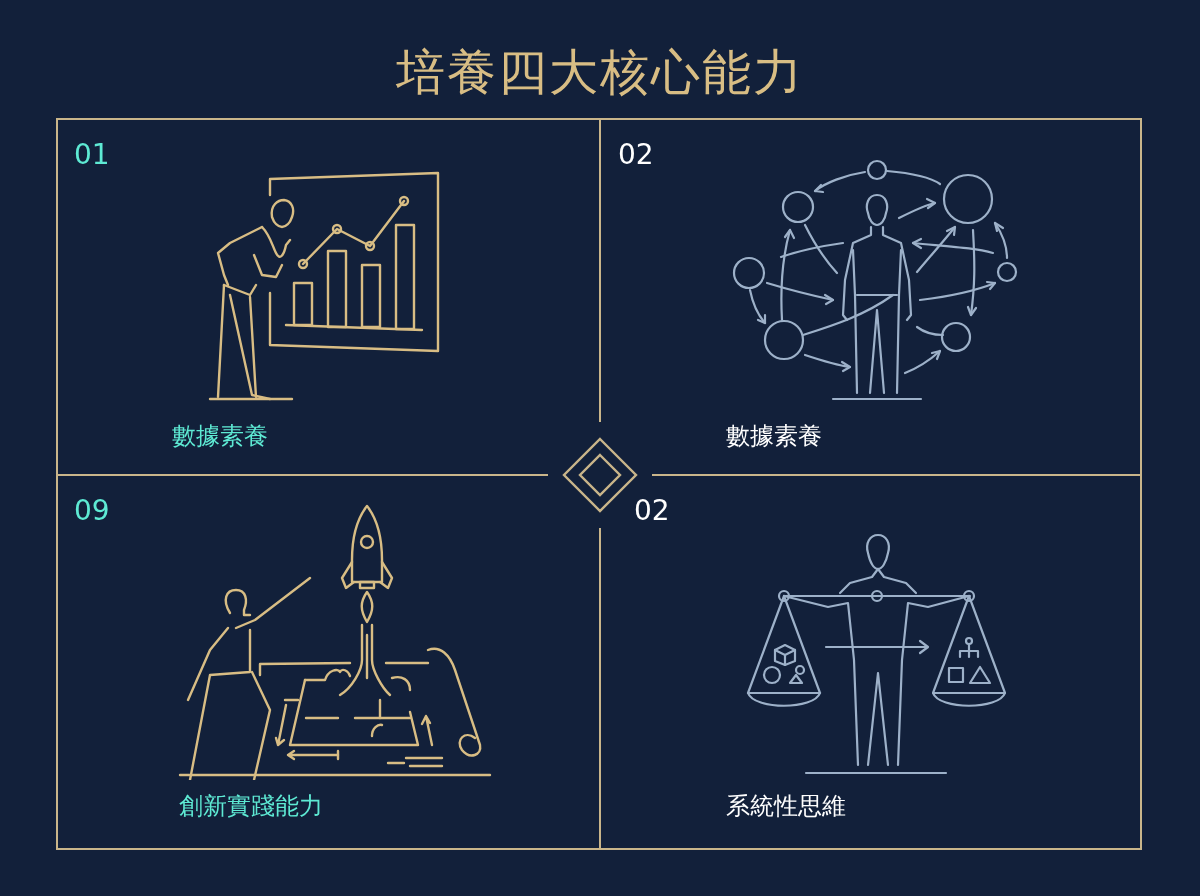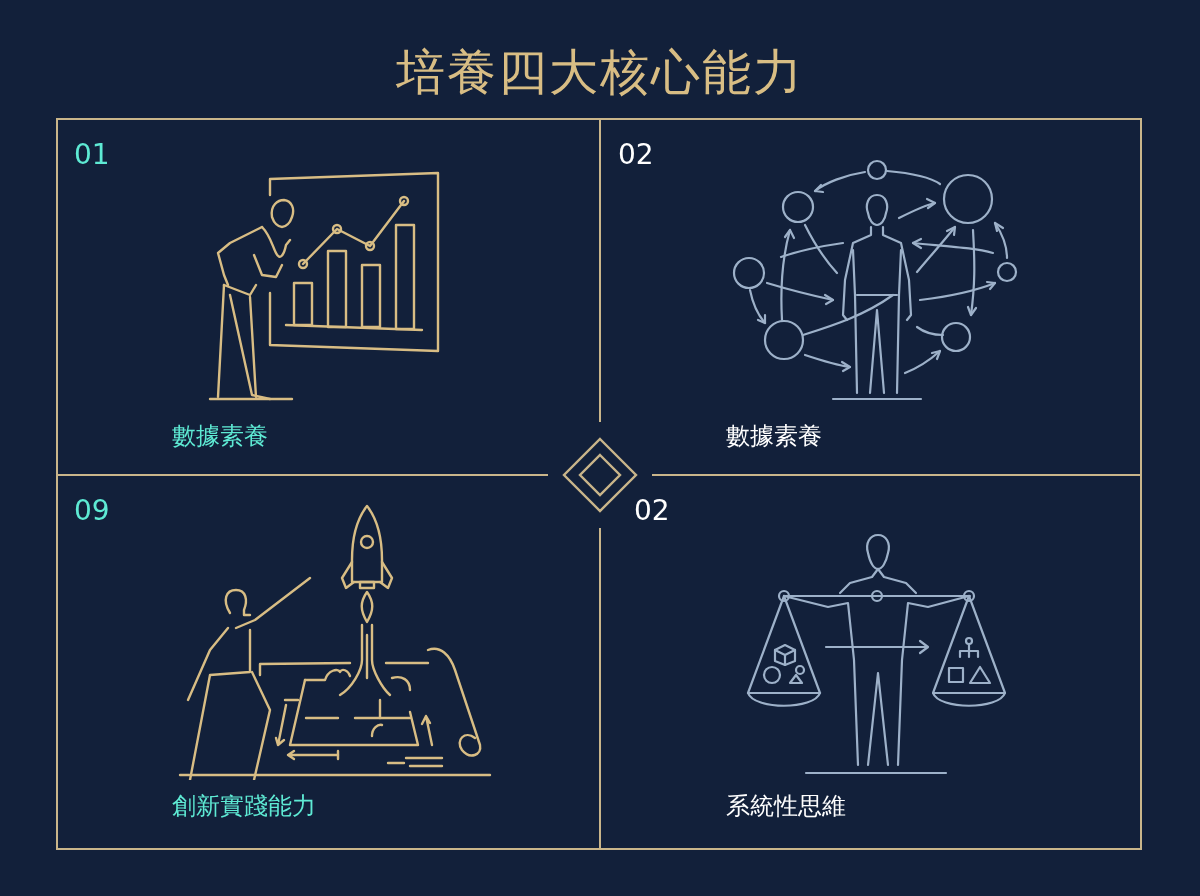--- a/index.html
+++ b/index.html
@@ -160,21 +160,21 @@
       <path d="M168,251 L168,259"></path>
       <path d="M218,263 L234,263 M236,258 L272,258 M240,266 L272,266"></path>
       <path d="M60,113 C52,100 56,90 66,90 C76,90 78,100 74,110 L74,115 L80,115"></path>
       <path d="M66,128 L85,120 L140,78"></path>
       <path d="M58,128 L40,150 L18,200"></path>
       <path d="M80,130 L80,172 L40,175 L20,280"></path>
       <path d="M82,172 L100,210 L84,280"></path>
       <line x1="10" y1="275" x2="320" y2="275"></line>
     </g>
   </svg>
-  <div class="label gold" style="left:172px;top:790px;">創新實踐能力</div>
+  <div class="label gold" style="left:179px;top:790px;">創新實踐能力</div>
 </div>
 
 <div>
   <div class="num blue" style="left:634px;top:494px;">02</div>
   <svg class="illus" style="left:740px;top:525px;" width="280" height="260" viewBox="0 0 280 260">
     <g class="blue-stroke">
       <path d="M128,28 C125,18 130,10 138,10 C146,10 151,18 148,28 C146,38 142,44 138,44 C134,44 130,38 128,28 Z"></path>
       <line x1="44" y1="71" x2="230" y2="71"></line>
       <circle cx="44" cy="71" r="5"></circle>
       <circle cx="137" cy="71" r="5"></circle>

